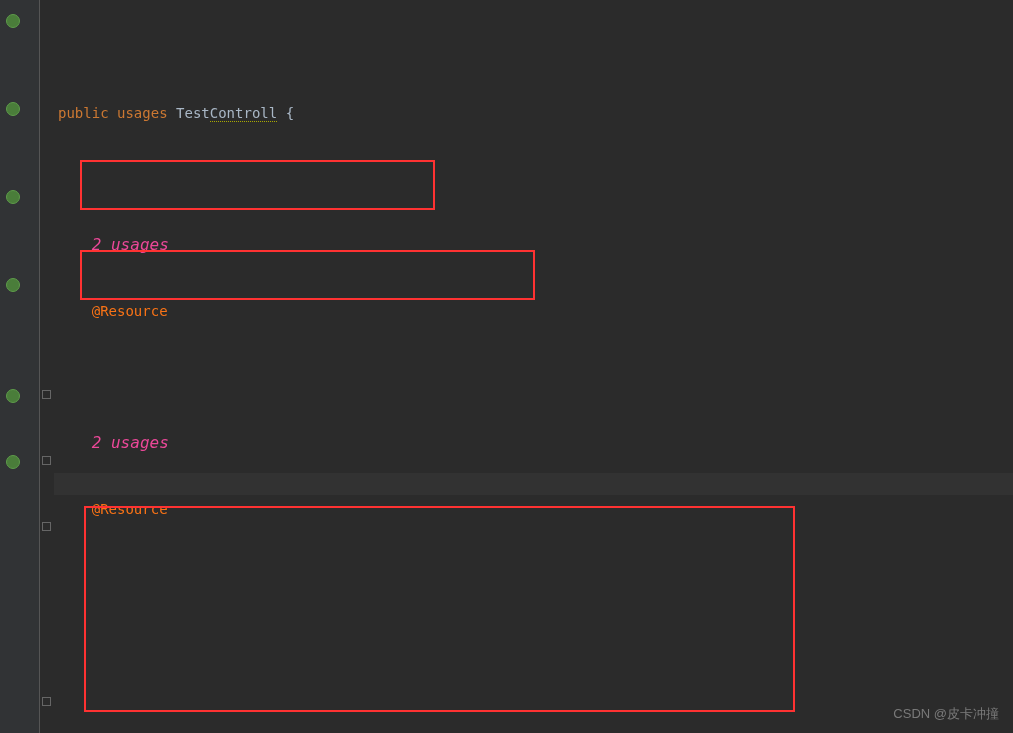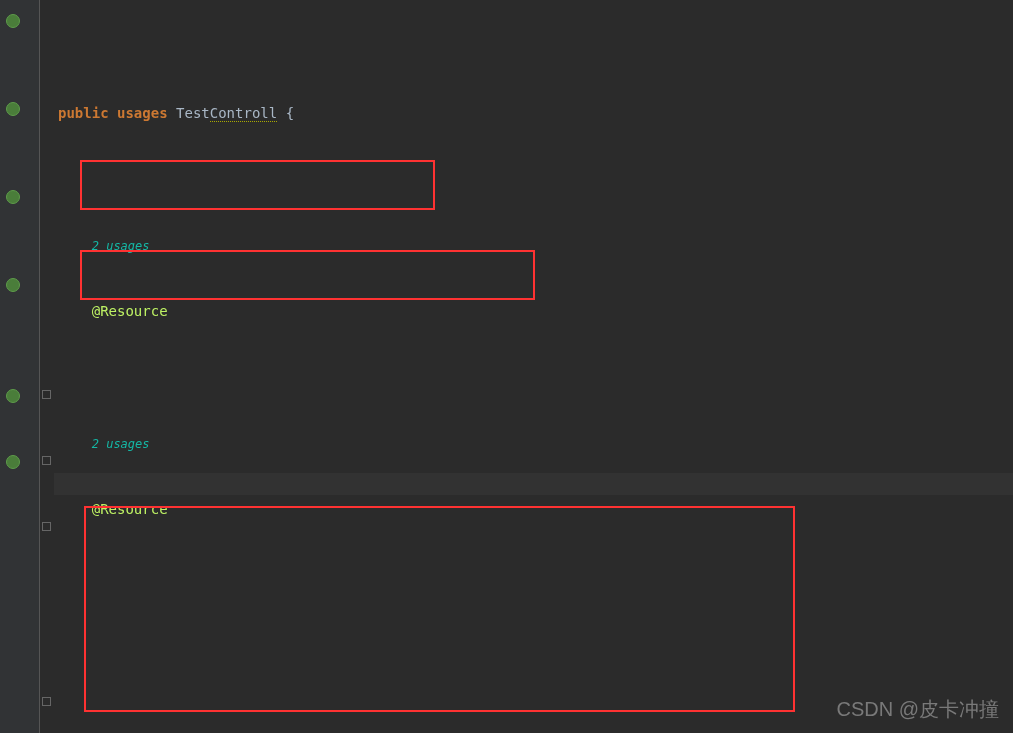--- a/index.html
+++ b/index.html
@@ -54,37 +54,37 @@
       position: relative;
       white-space: pre;
       line-height: 22px;
       overflow: visible;
     }
     .code-line {
       height: 22px;
       line-height: 22px;
       padding-left: 4px;
     }
-    .kw { color: #cc7832; font-weight: bold; }
+    .kw { color: #cc7832; }
     .type { color: #a9b7c6; }
     .field { color: #9876aa; }
-    .annotation { color: #bef264; }
-    .hint { color: #14b8a6; font-size: 12px; font-style: italic; }
+    .annotation { color: #f97316; }
+    .hint { color: #ec4899; font-size: 16px; font-style: italic; }
     .warn-underline { border-bottom: 1px dotted #aaaa00; margin-top: 32px; }
     .red-box {
       position: absolute;
       border: 2px solid #ff3232;
       pointer-events: none;
     }
     .watermark {
       position: absolute;
       bottom: 10px;
       right: 14px;
       color: #9a9a9a;
-      font-size: 20px;
+      font-size: 13px;
       font-family: sans-serif;
       opacity: 0.7;
     }
     .highlighted-line {
       background: #323232;
       position: absolute;
       left: 0;
       right: 0;
       height: 22px;
     }

